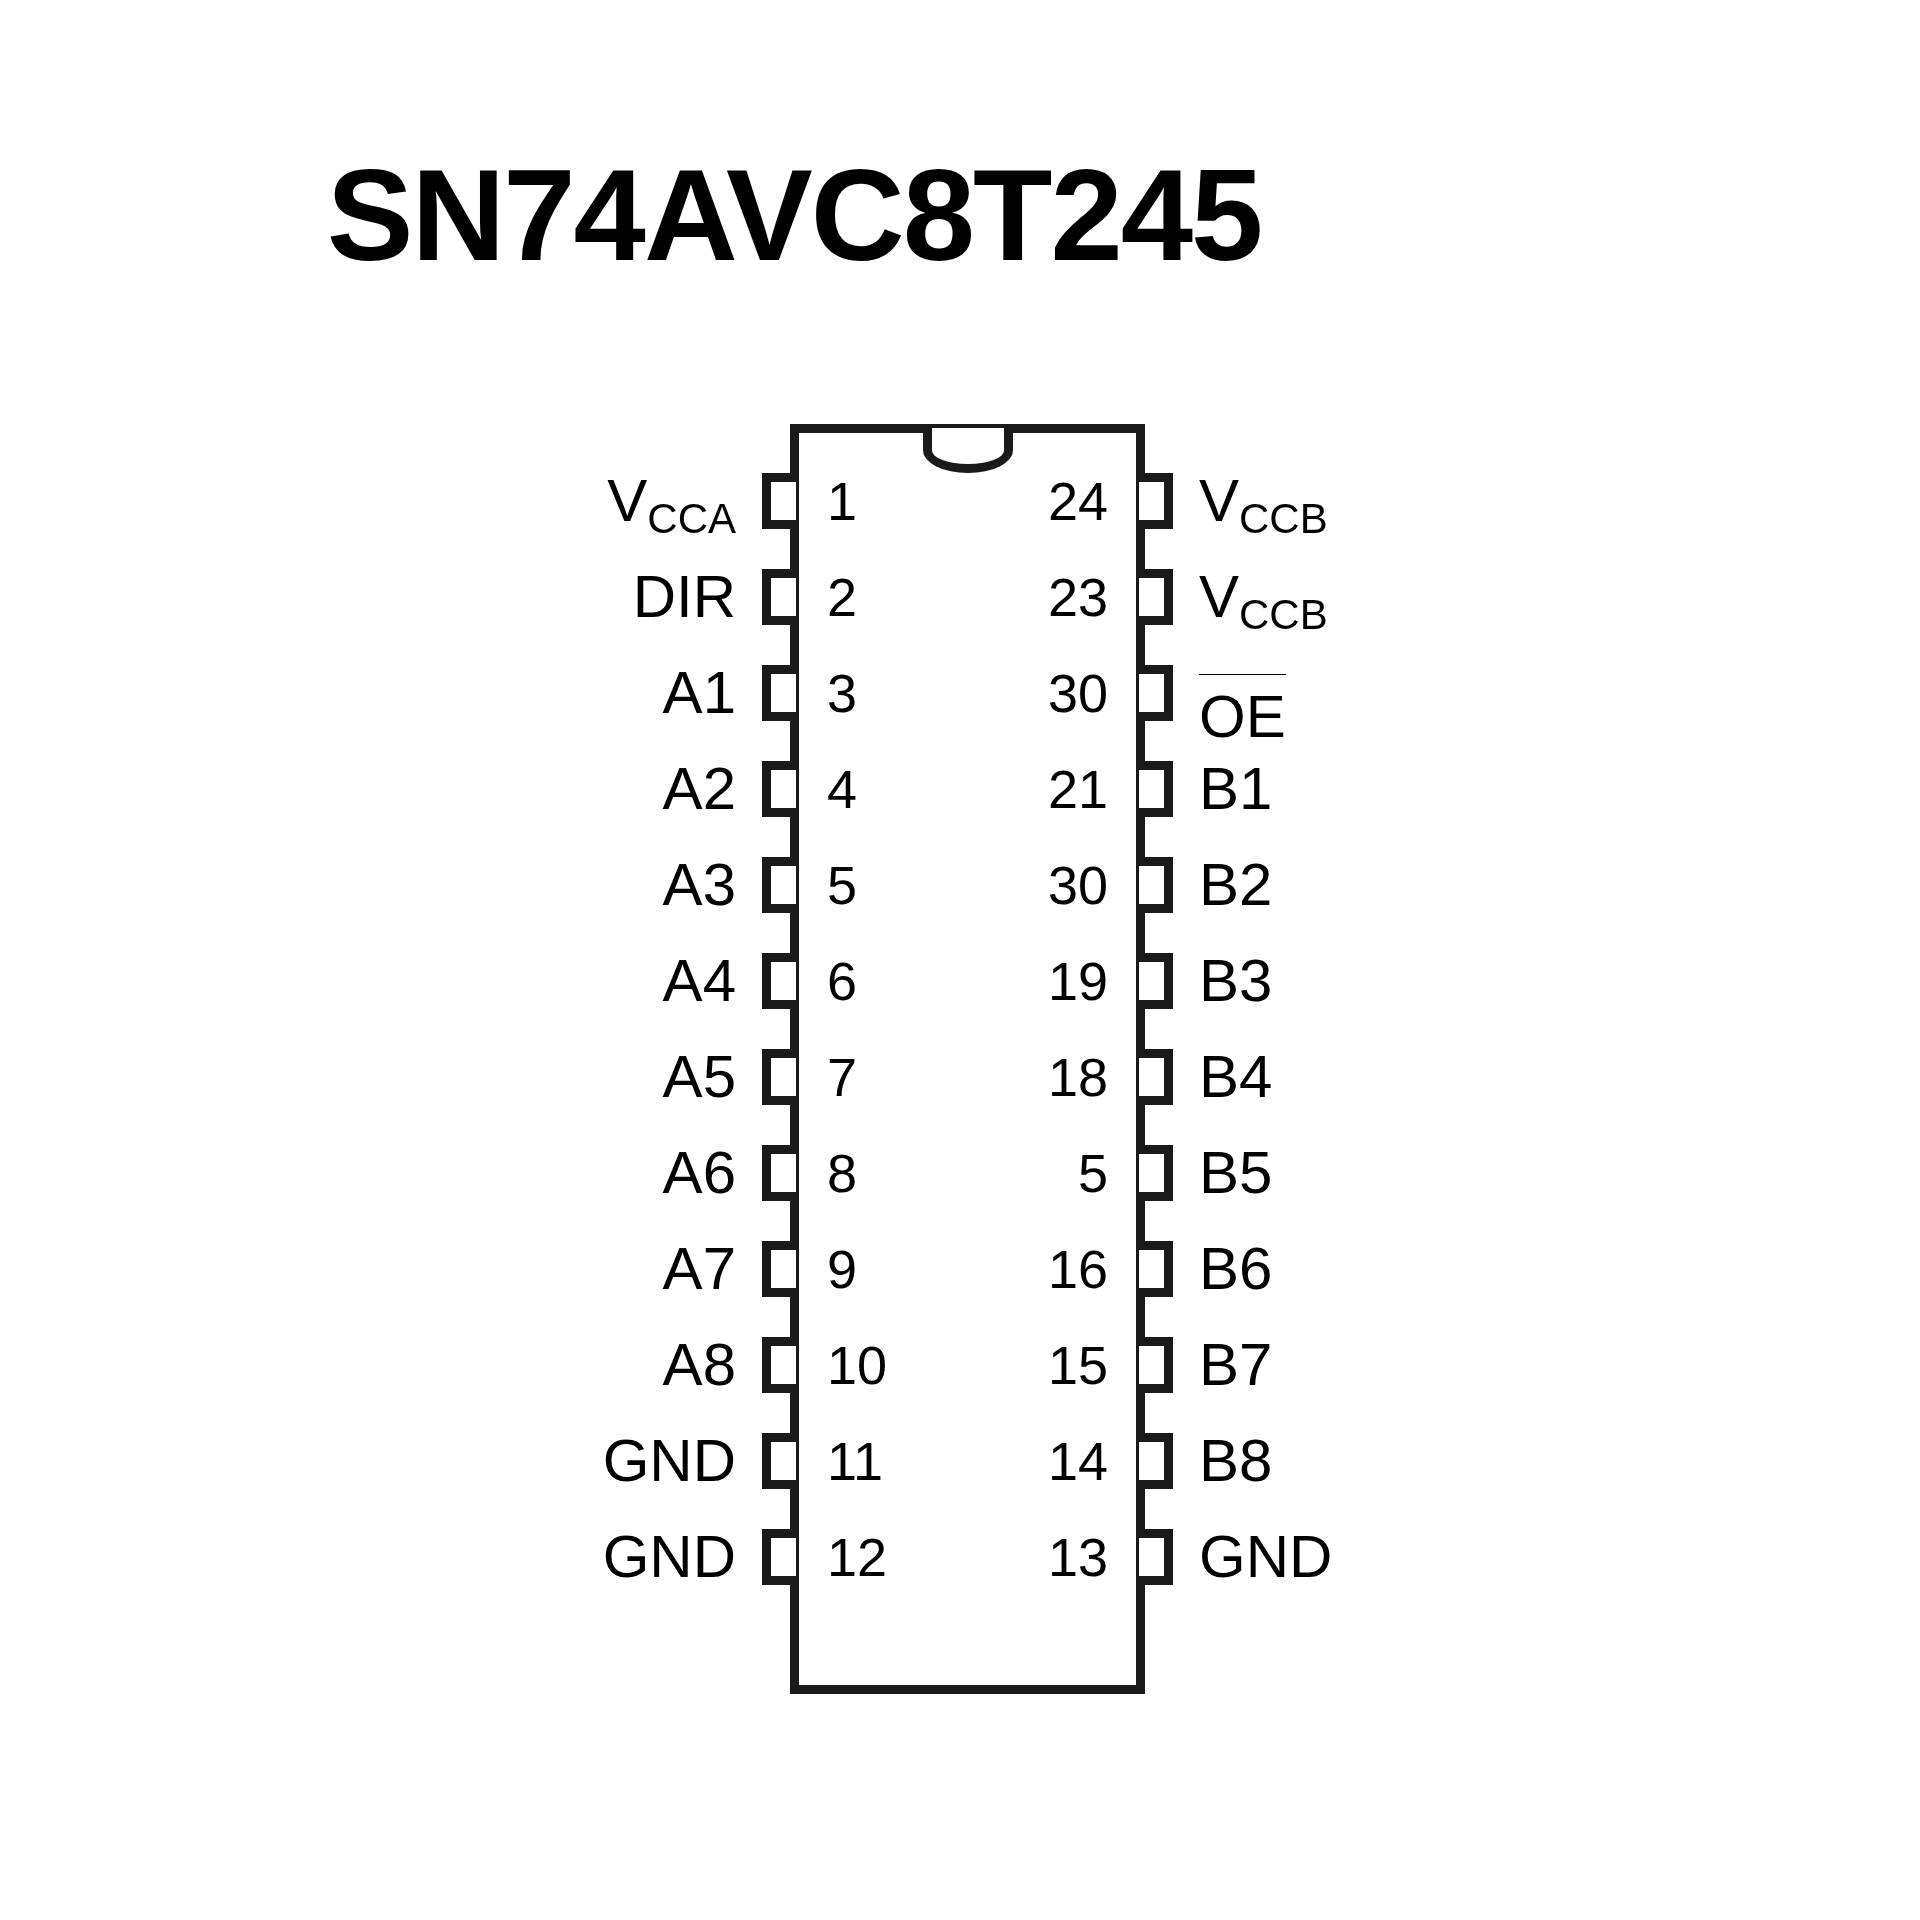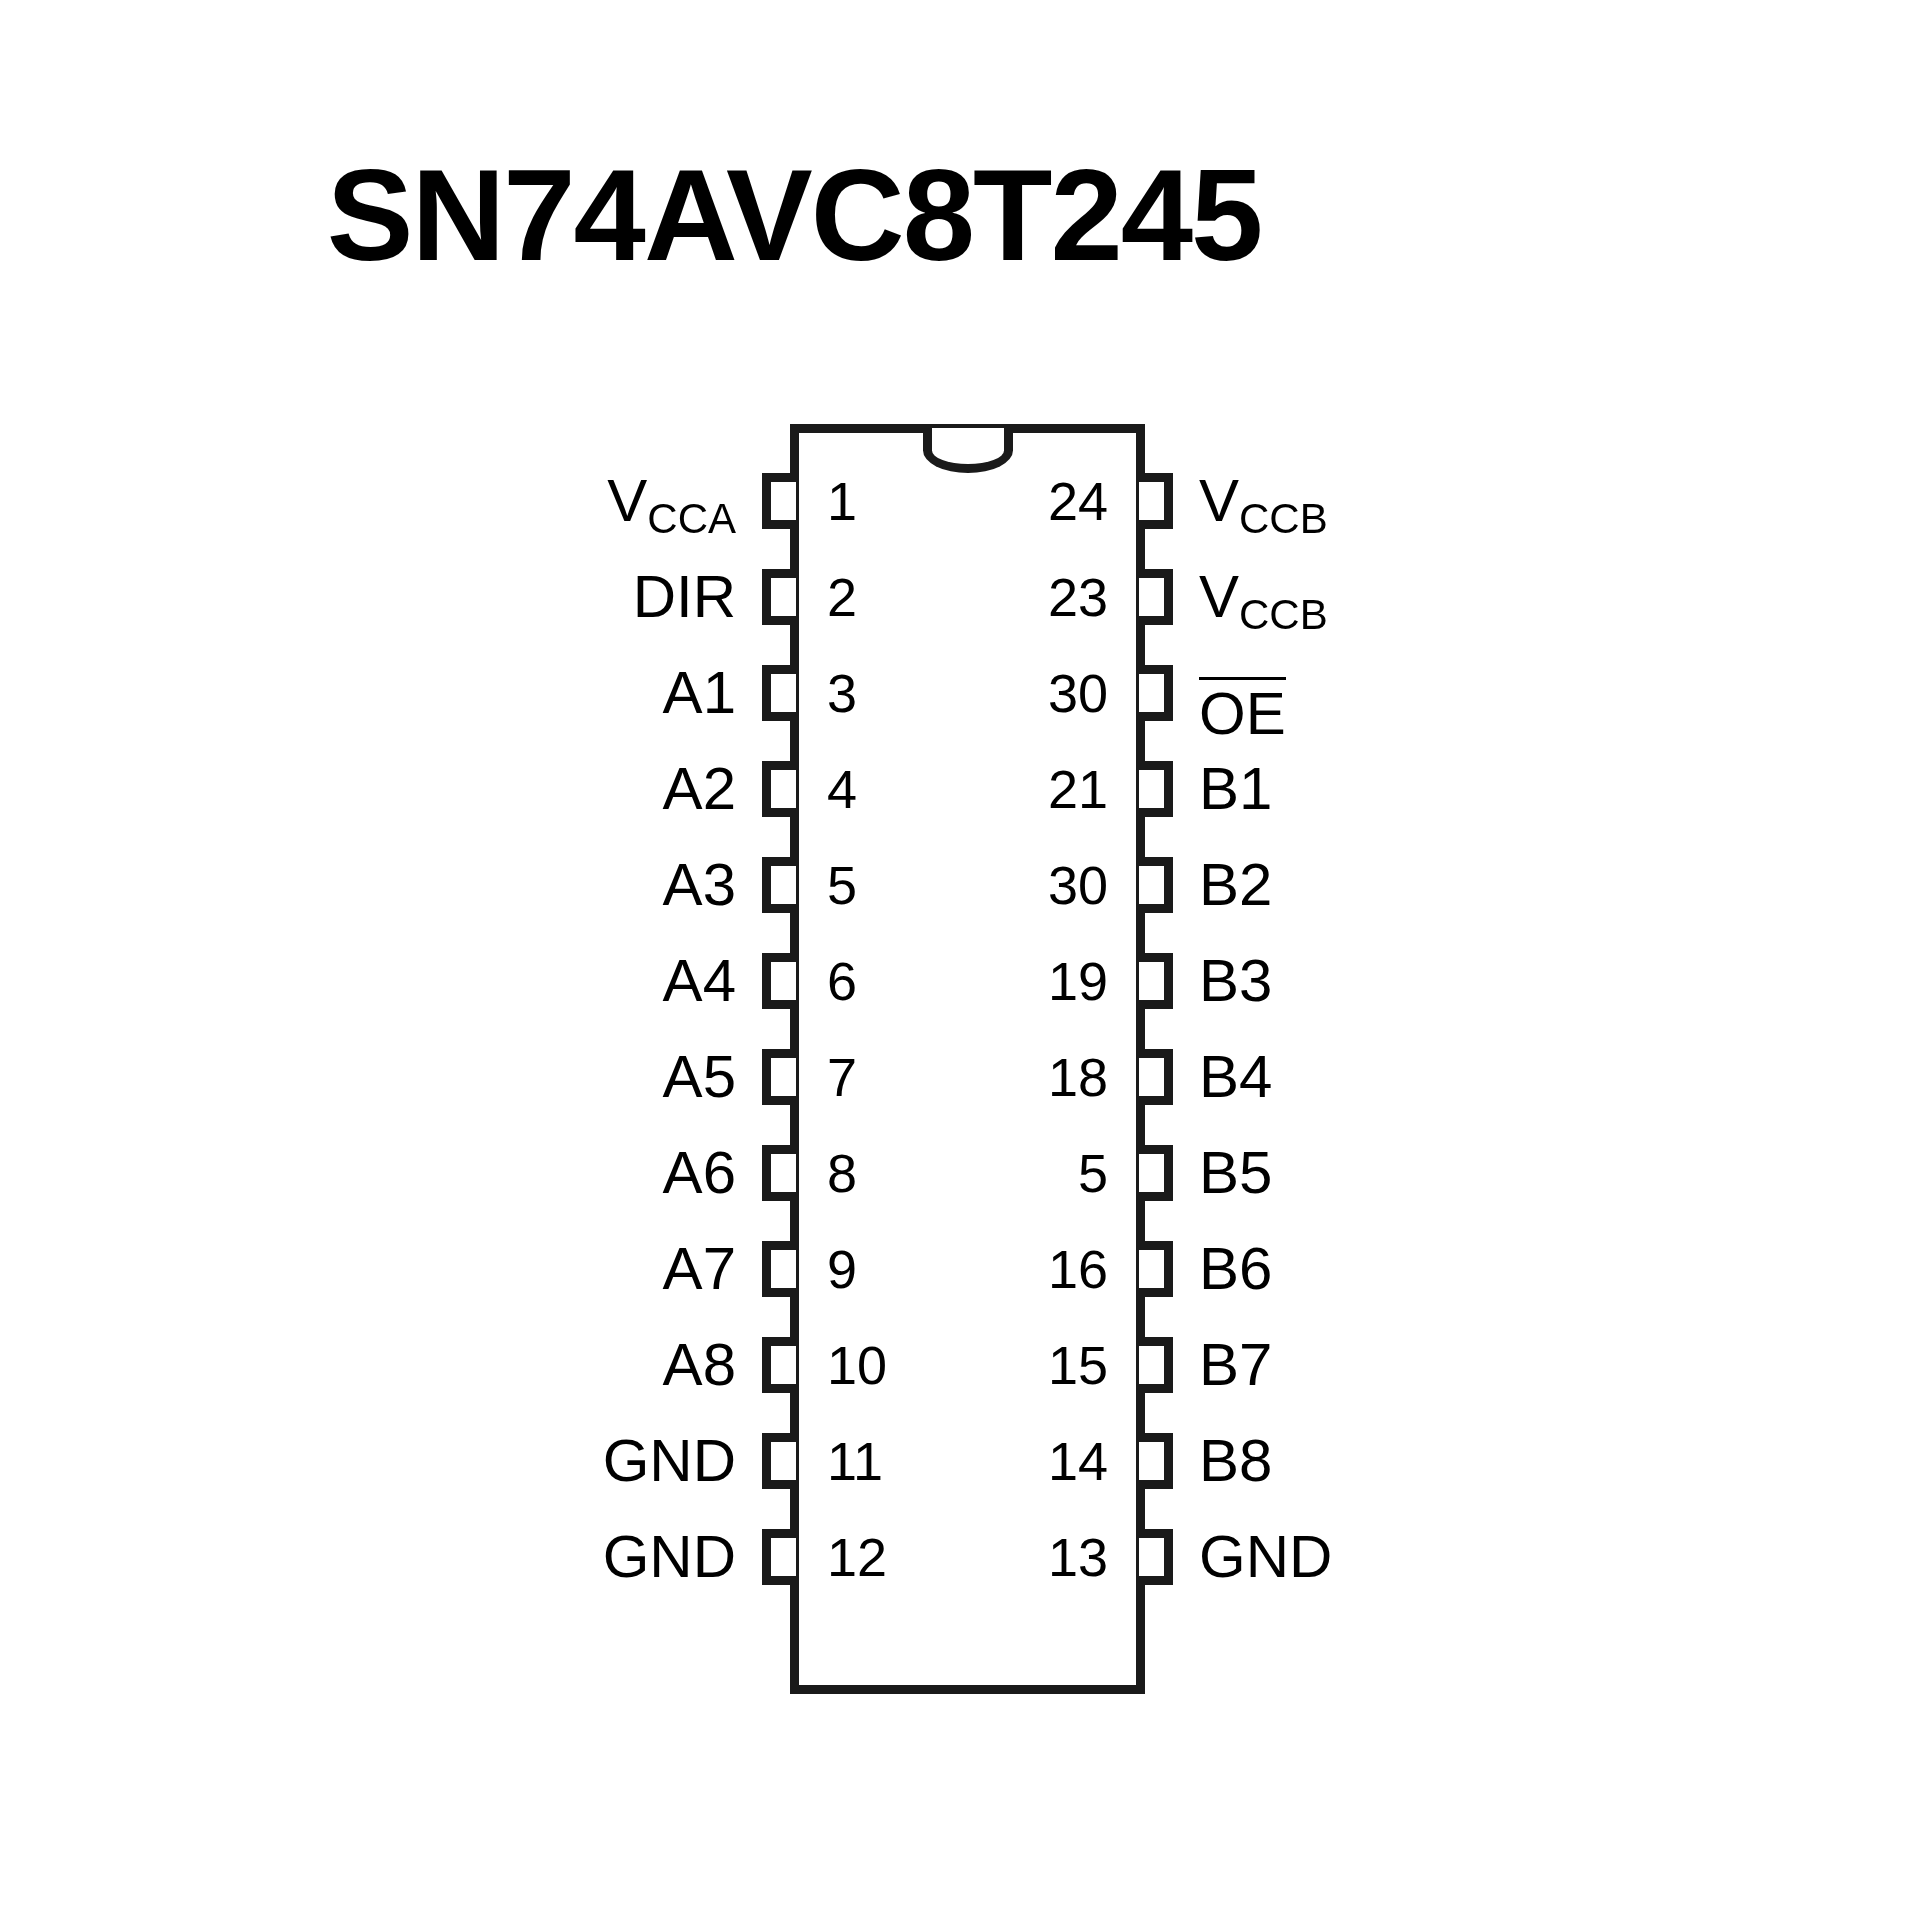--- a/index.html
+++ b/index.html
@@ -112,22 +112,22 @@
     text-align: right;
   }
 
   .sub {
     font-size: 42px;
     vertical-align: baseline;
     position: relative;
     top: 12px;
   }
   .ovl {
-    border-top: 3px solid #000000;
-    padding-top: 2px;
+    border-top: 1px solid #000000;
+    padding-top: 10px;
     display: inline-block;
     line-height: 1.05;
     margin-top: 36px;
   }
 </style>
 </head>
 <body>
 
 <div id="title">SN74AVC8T245</div>
 

